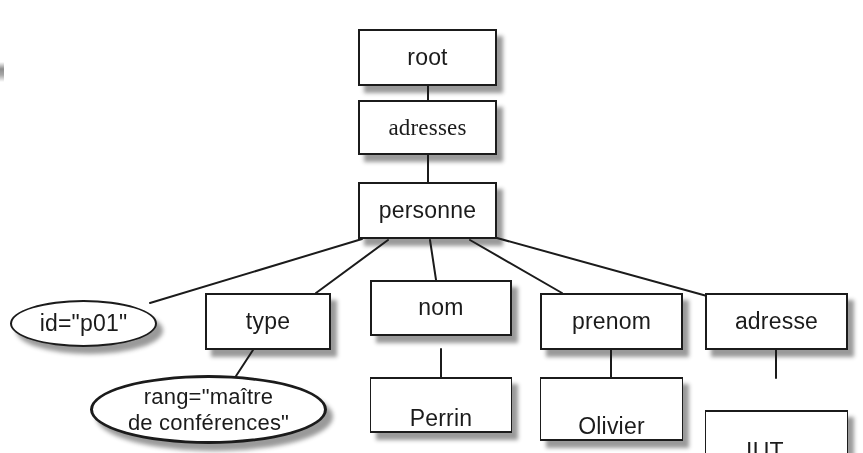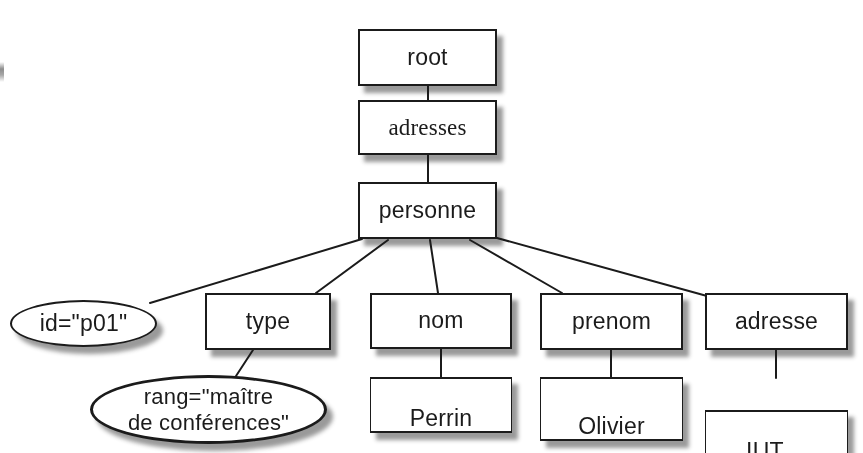--- a/index.html
+++ b/index.html
@@ -91,21 +91,21 @@
   </div>
 
   <div class="node elem" style="left:358px; top:182px; width:139px; height:57px;">
     <span>personne</span>
   </div>
 
   <div class="node elem" style="left:205px; top:293px; width:126px; height:57px;">
     <span>type</span>
   </div>
 
-  <div class="node elem" style="left:370px; top:293px; width:142px; height:56px;">
+  <div class="node elem" style="left:370px; top:280px; width:142px; height:56px;">
     <span>nom</span>
   </div>
 
   <div class="node elem" style="left:540px; top:293px; width:143px; height:57px;">
     <span>prenom</span>
   </div>
 
   <div class="node elem" style="left:705px; top:293px; width:143px; height:57px;text-align:right;">
     <span>adresse</span>
   </div>

